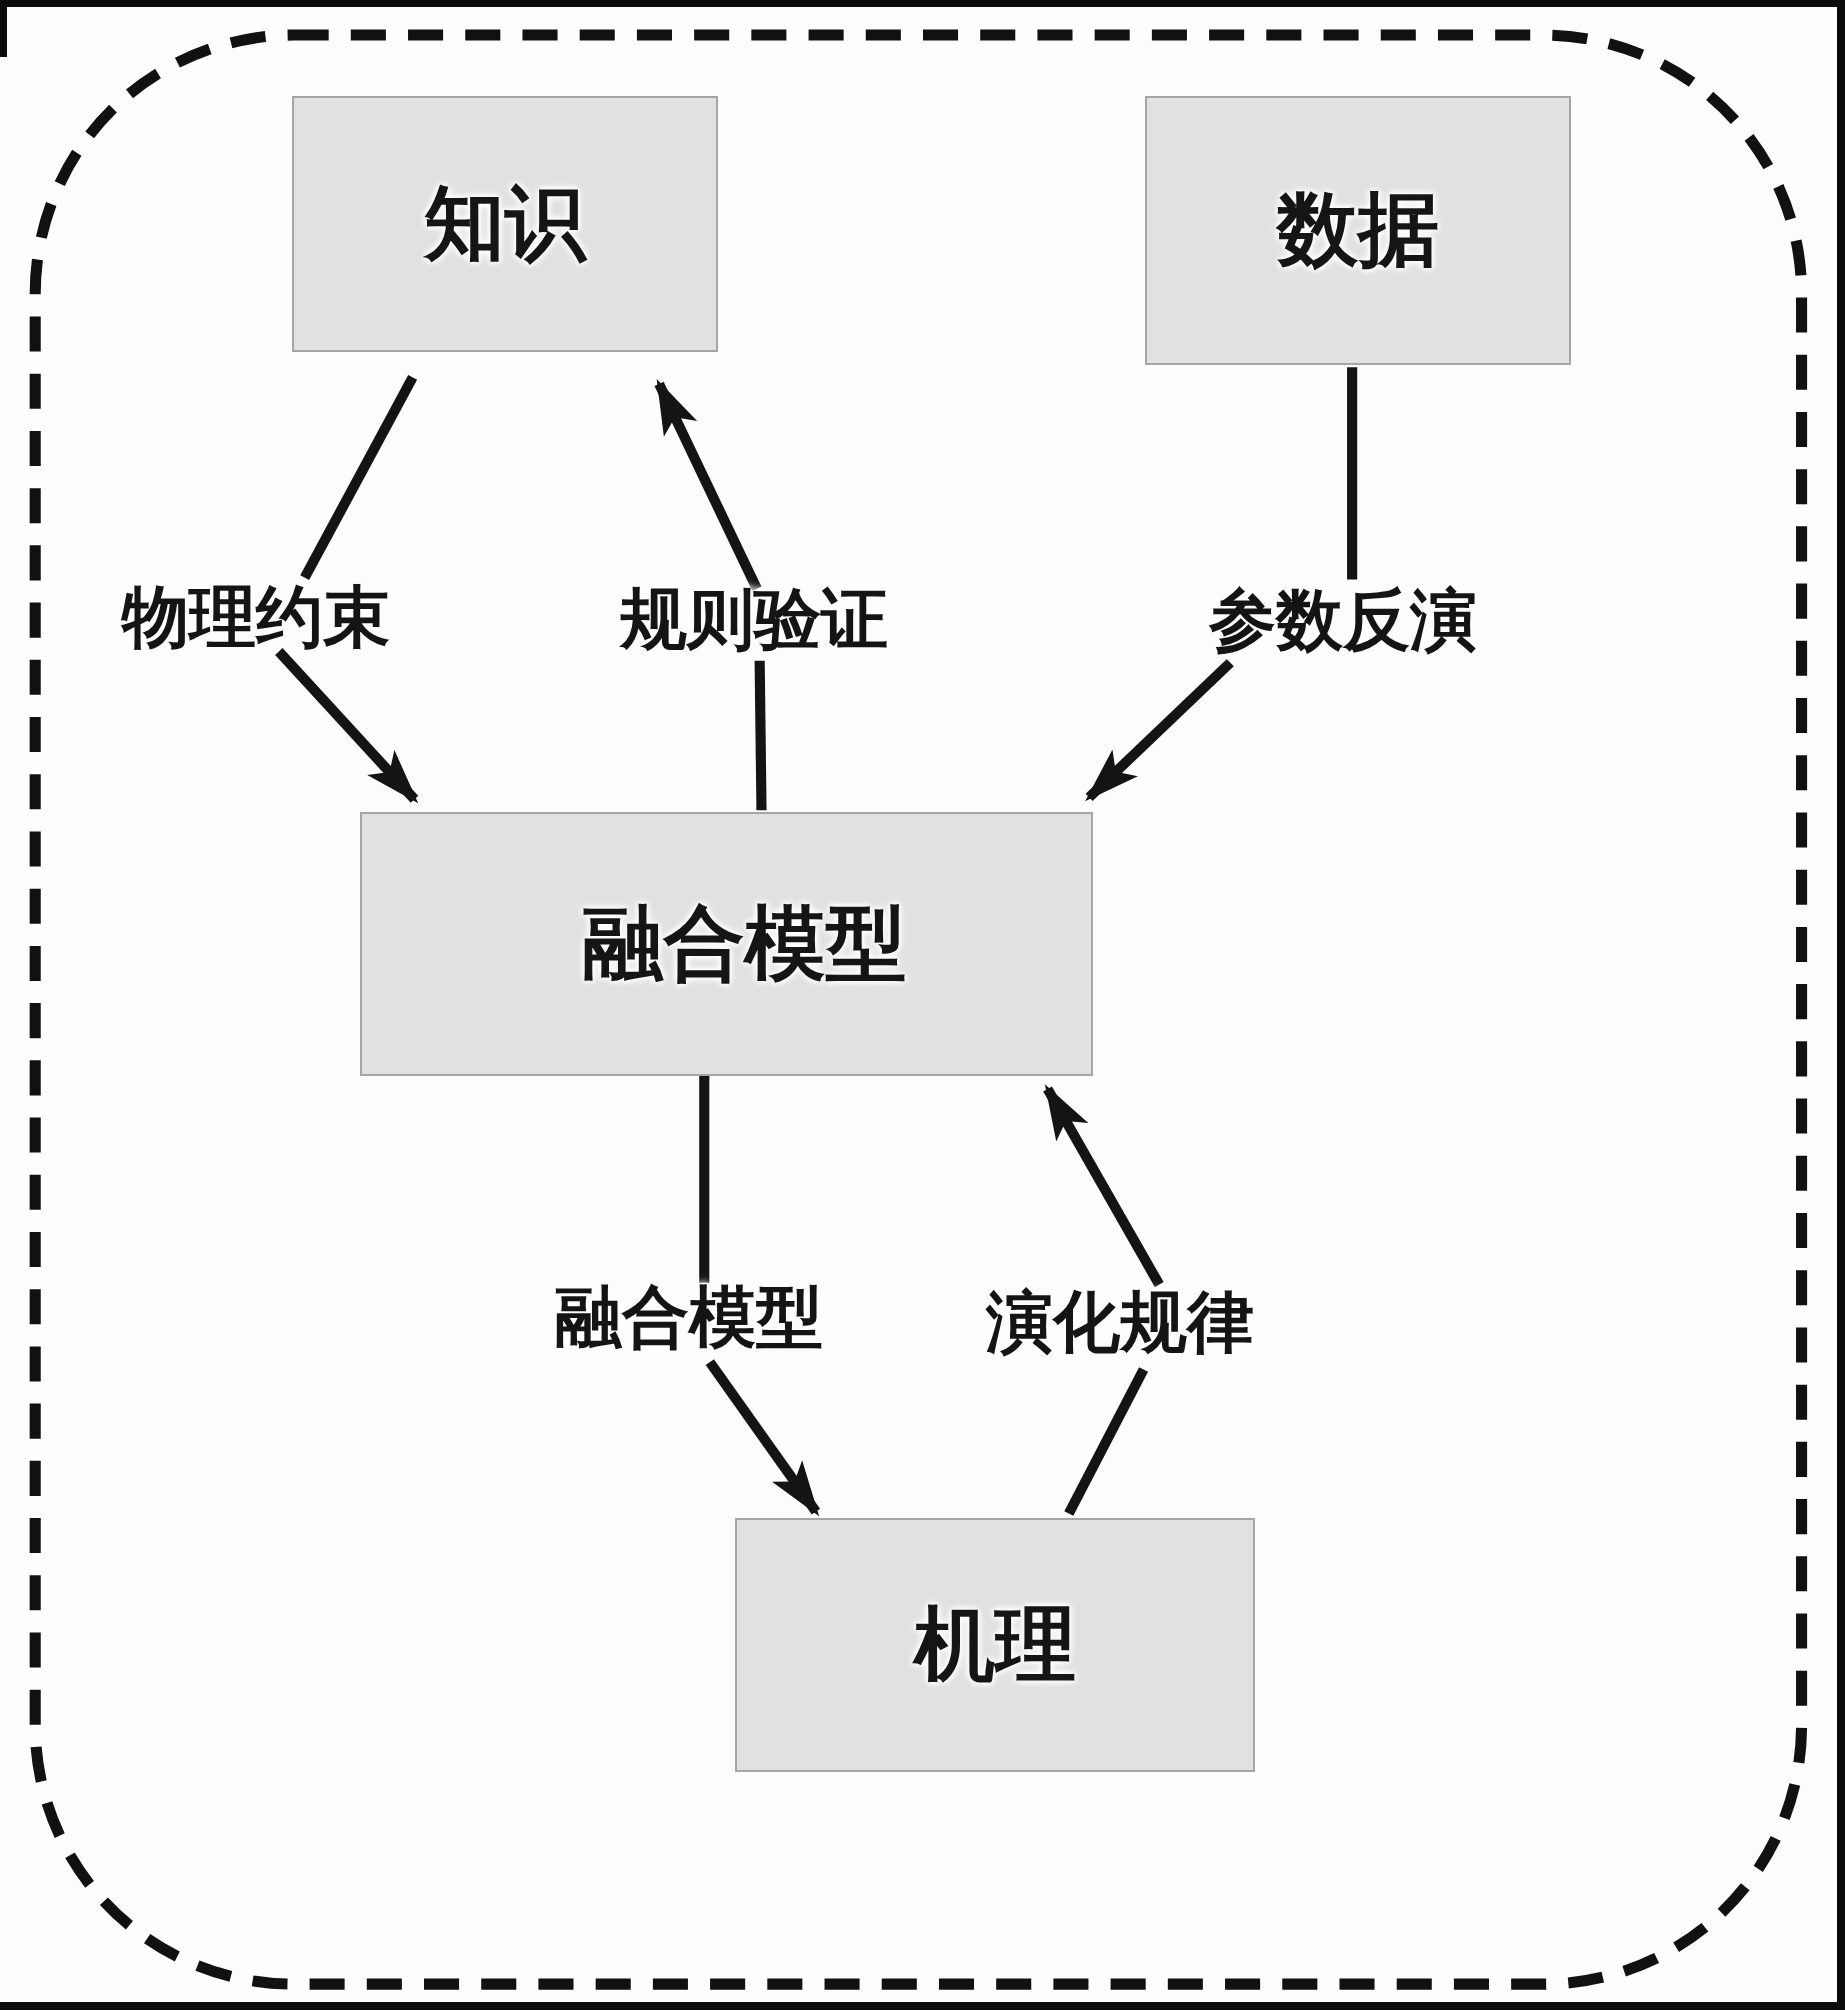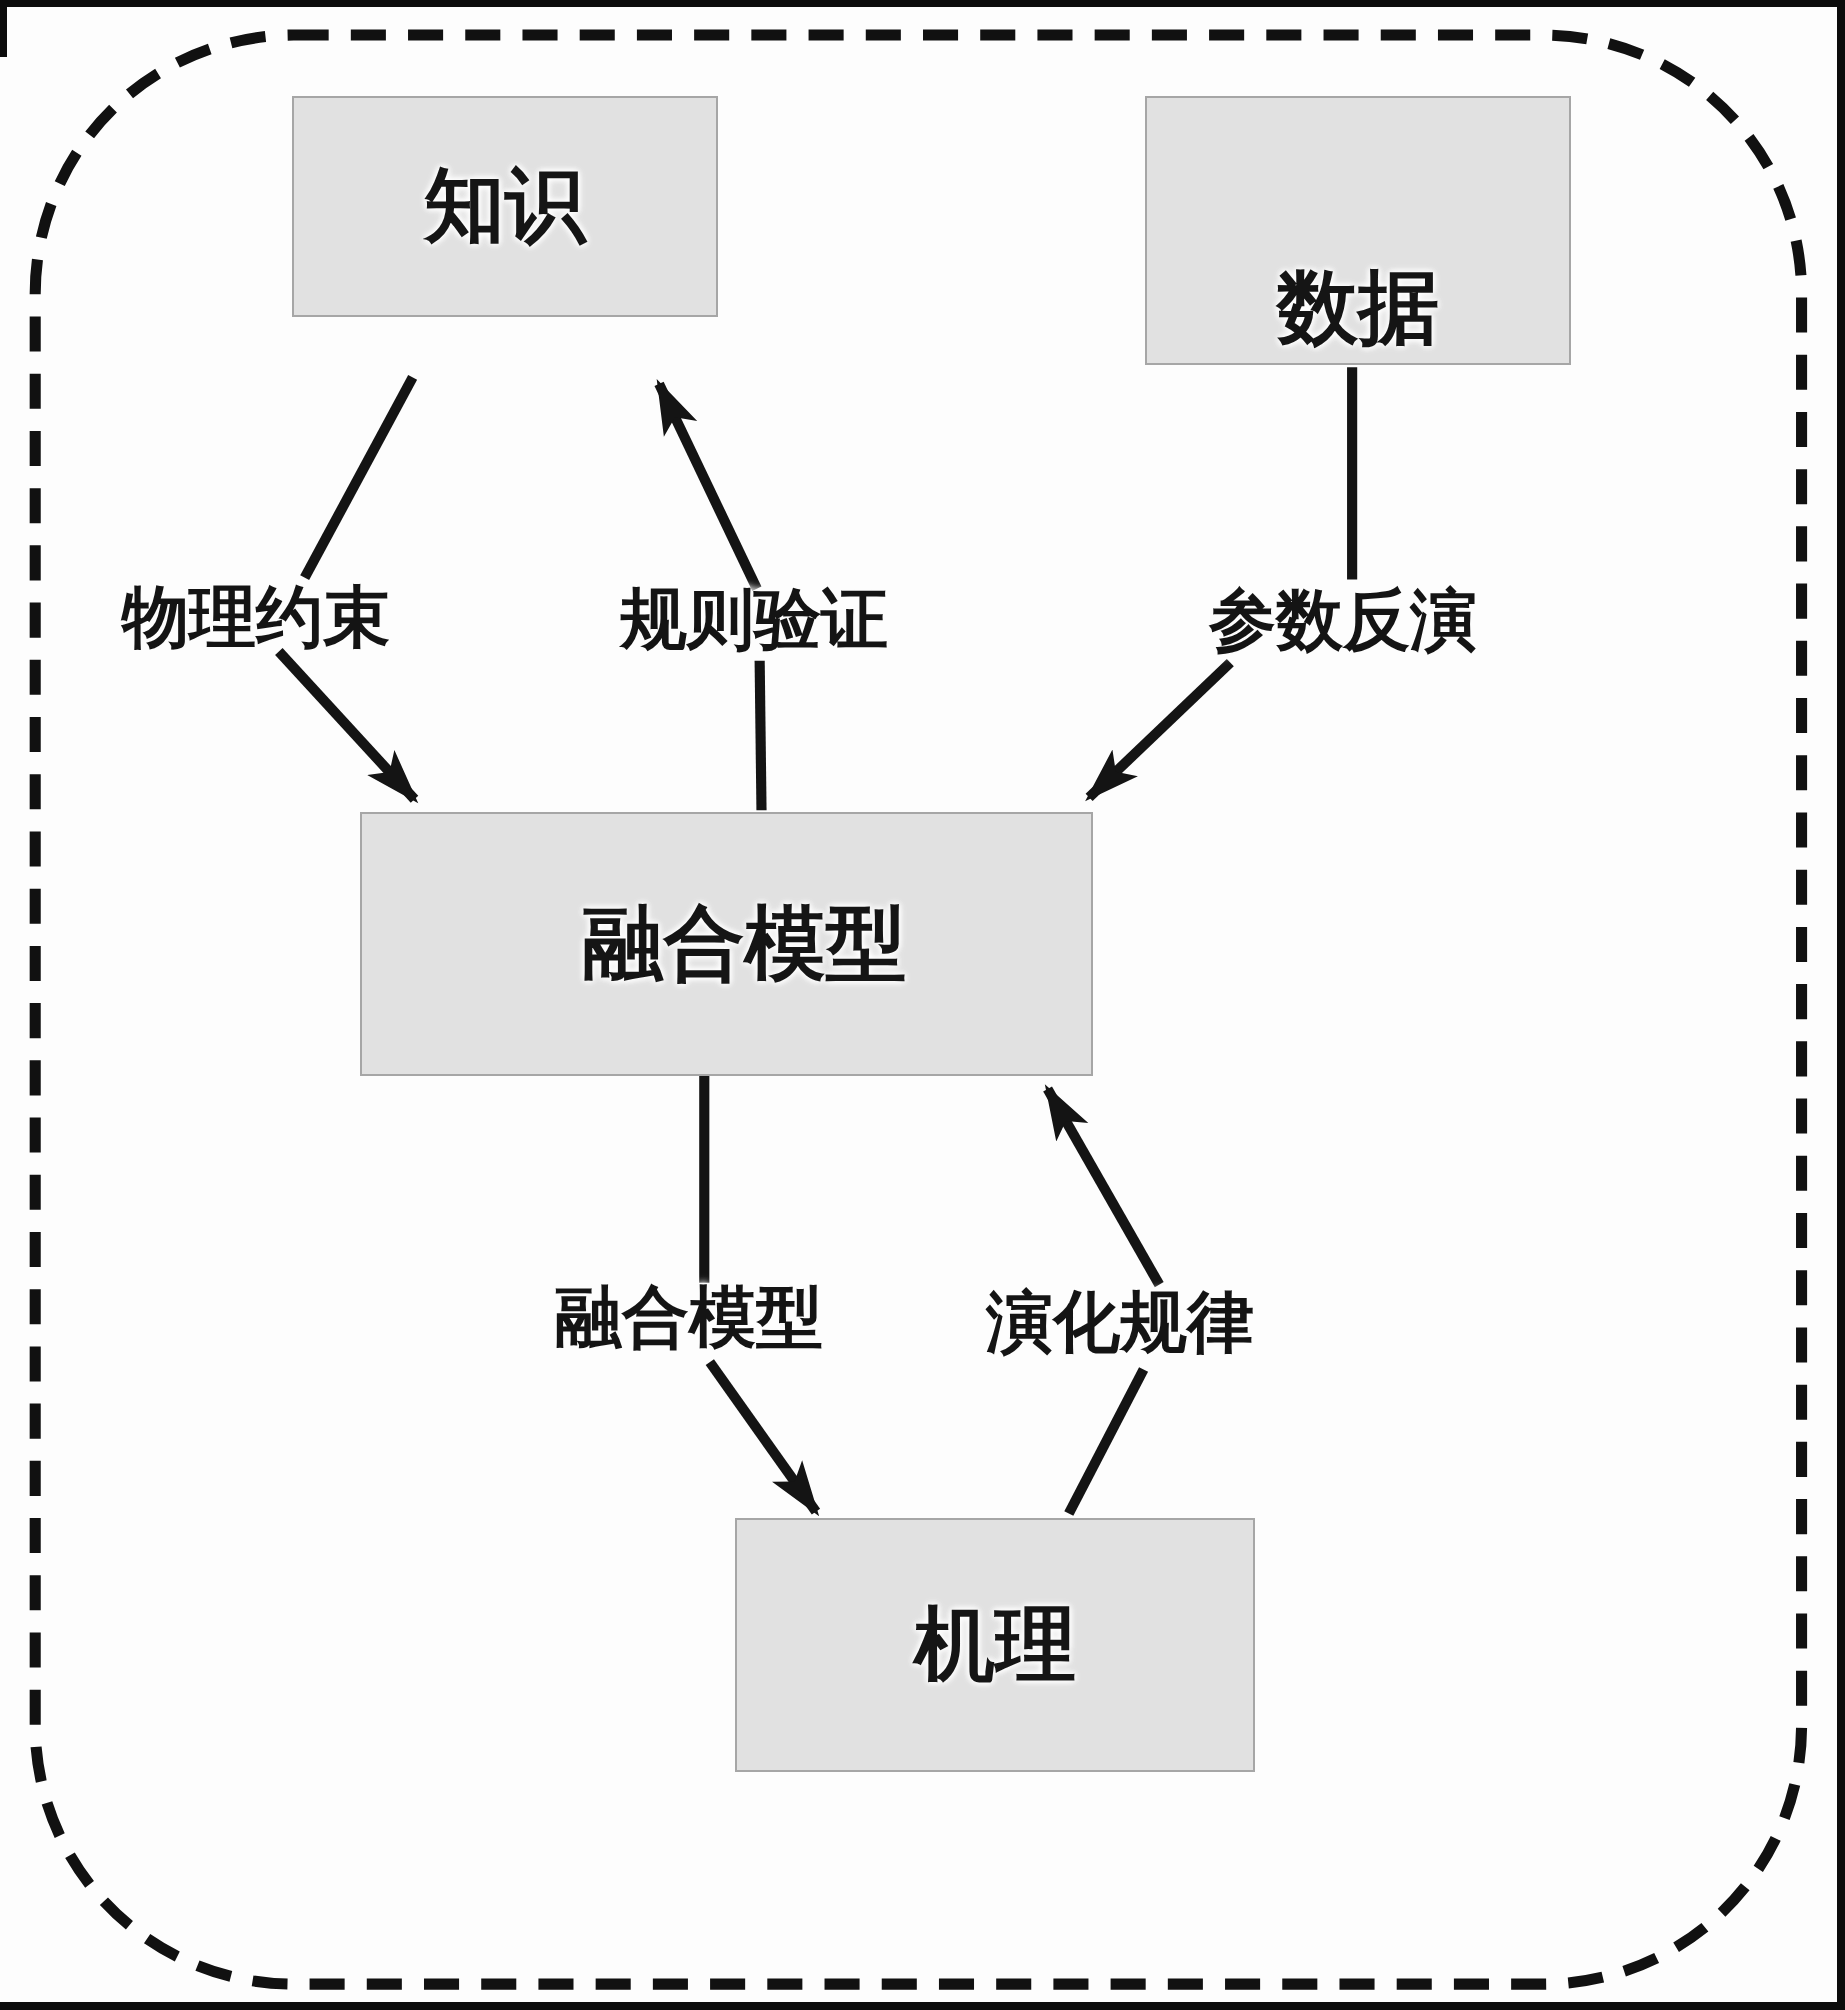--- a/index.html
+++ b/index.html
@@ -24,22 +24,22 @@
     background:#e1e1e1;
     border:2.8px solid #a6a6a6;
     display:flex;align-items:center;justify-content:center;
     box-sizing:border-box;
   }
   .node-label{
     font-size:81px;font-weight:700;color:#151515;
     text-shadow:0 0 6.5px #fff,0 0 6.5px #fff,0 0 9.2px #fff;
     white-space:nowrap;
   }
-  #node-knowledge{left:292px;top:96px;width:426px;height:221px;align-items:center;}
-  #node-data{left:1145px;top:96px;width:426px;height:269px;align-items:flex-end;}
+  #node-knowledge{left:292px;top:96px;width:426px;height:256px;align-items:center;}
+  #node-data{left:1145px;top:96px;width:426px;height:269px;}
   #node-fusion{left:360px;top:812px;width:733px;height:264px;padding-left:36px;}
   #node-mechanism{left:735px;top:1518px;width:520px;height:254px;}
 
   .edge-label{
     position:absolute;
     transform:translate(-50%,-50%);
     font-size:67px;font-weight:700;color:#141414;
     white-space:nowrap;
     text-shadow:0 0 7.4px #fdfdfd,0 0 7.4px #fdfdfd,0 0 11px #fdfdfd;
   }

